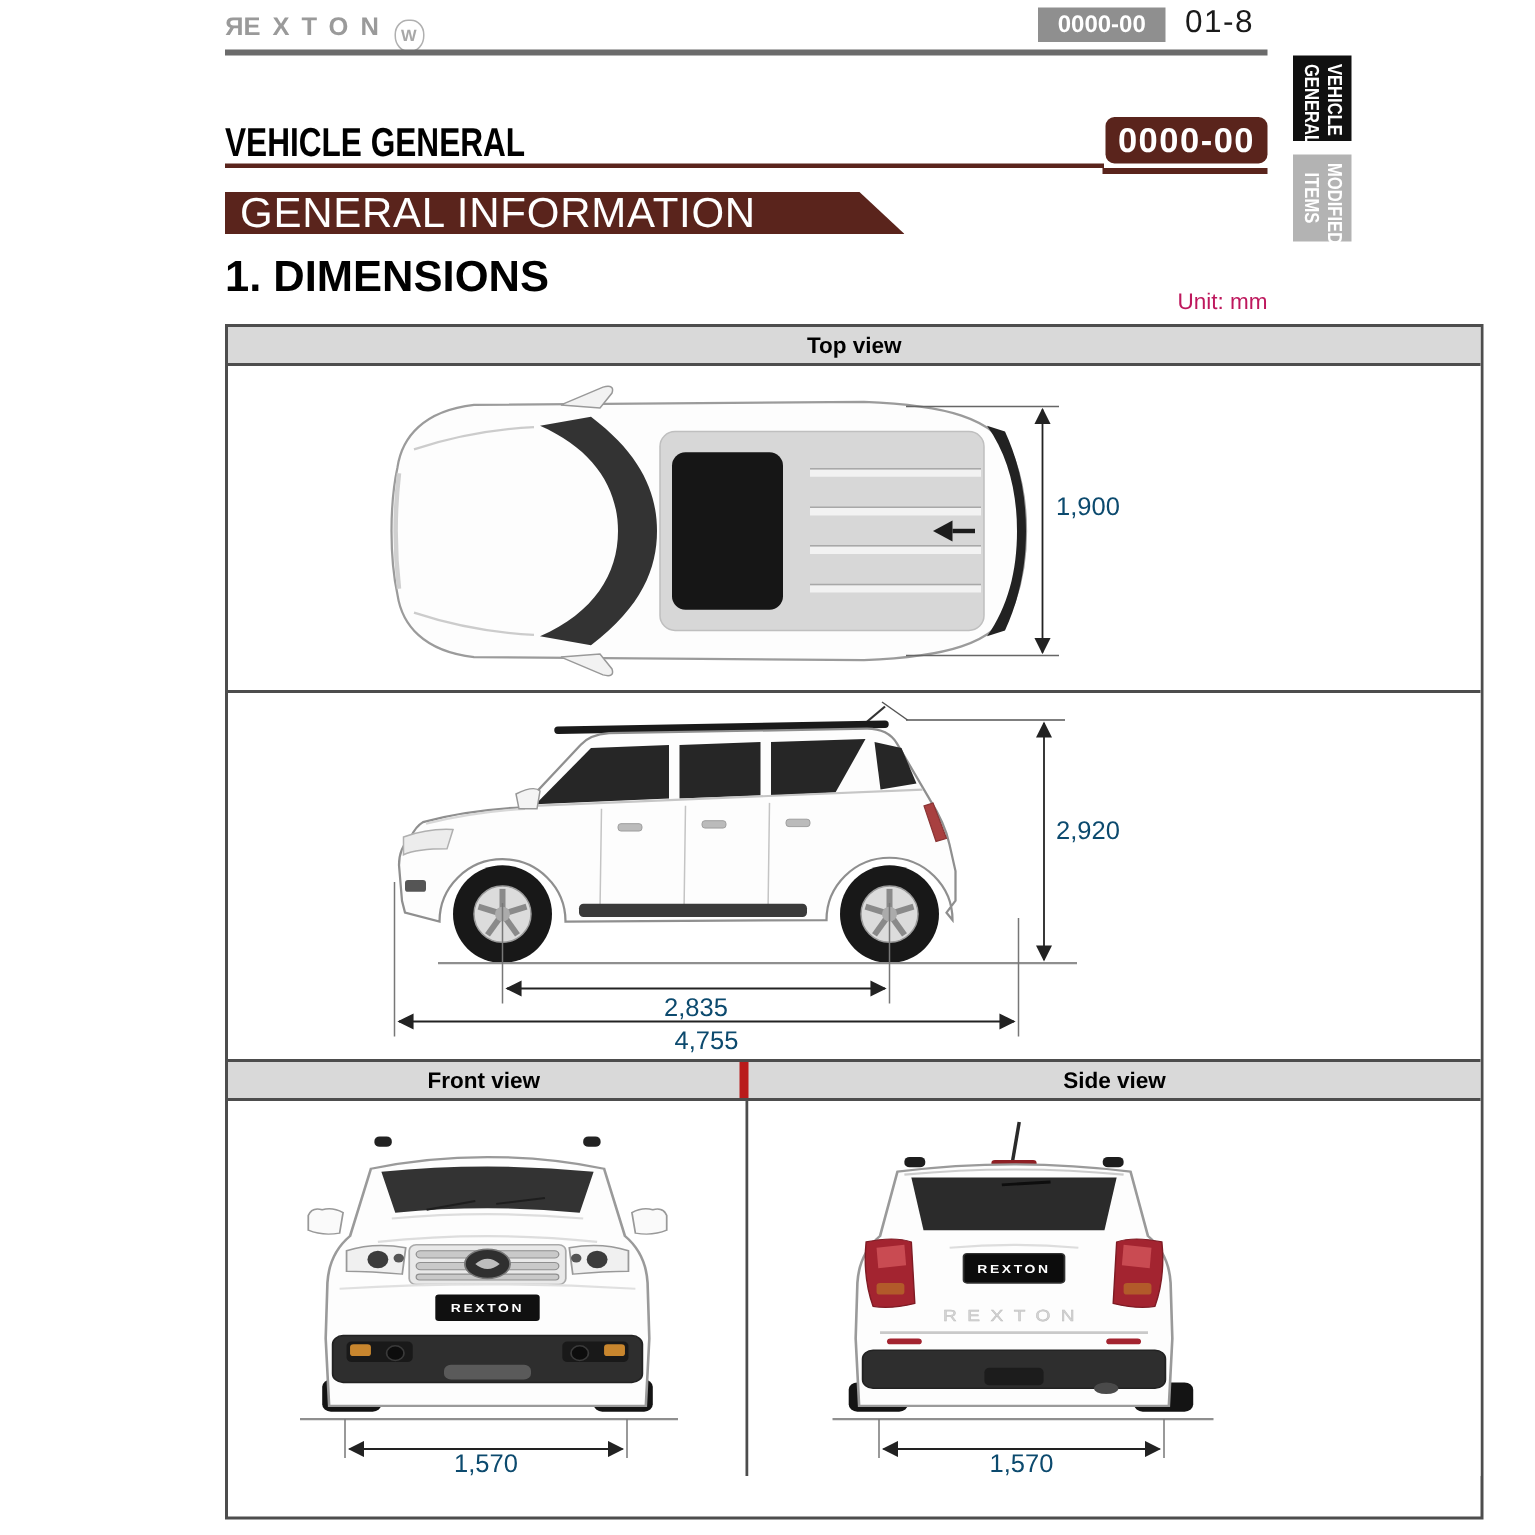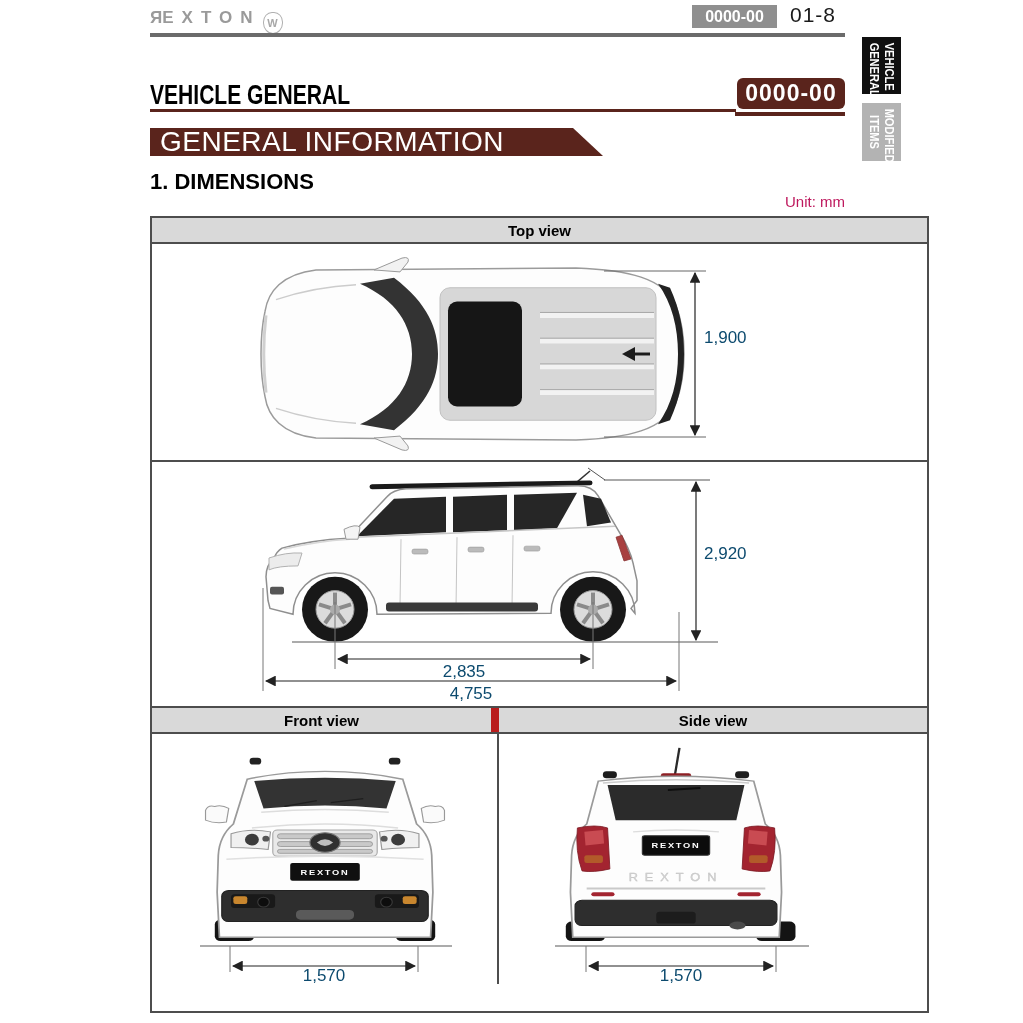--- a/index.html
+++ b/index.html
@@ -30,31 +30,31 @@
   #pg-title{left:150px;top:80px;font-size:27px;font-weight:bold;color:#000;
         transform:scaleX(.78);transform-origin:0 50%;white-space:nowrap;letter-spacing:0;}
   #title-rule{left:150px;top:109px;width:586px;height:3px;background:#5a241c;}
   #title-code{left:737px;top:78px;width:108px;height:31px;background:#5a241c;border-radius:6px;
         color:#fff;font-size:23px;font-weight:bold;text-align:center;line-height:31px;letter-spacing:1px;}
   #title-code-rule{left:735px;top:112px;width:110px;height:4px;background:#5a241c;}
 
   #banner{left:150px;top:128px;width:453px;height:28px;background:#5a241c;color:#fff;
         font-size:28px;line-height:28px;padding-left:10px;box-sizing:border-box;letter-spacing:.5px;
         clip-path:polygon(0 0, calc(100% - 30px) 0, 100% 100%, 0 100%);}
-  #section-h{left:150px;top:169px;font-size:22px;font-weight:bold;color:#000;letter-spacing:0;}
+  #section-h{left:150px;top:169px;font-size:29px;font-weight:bold;color:#000;letter-spacing:0;}
   #unit-note{left:740px;top:193px;width:105px;text-align:right;font-size:15px;color:#be185d;}
 
   
-  #tbl{left:150px;top:216px;width:779px;height:797px;border:2px solid #4d4d4d;box-sizing:border-box;
+  #tbl{left:150px;top:216px;width:839px;height:797px;border:2px solid #4d4d4d;box-sizing:border-box;
        background:#fff;}
   .thead{height:26px;box-sizing:border-box;border-bottom:2px solid #4d4d4d;background:#d9d9d9;
        display:flex;align-items:center;justify-content:center;font-size:15px;font-weight:bold;color:#000;}
   .thead.split{padding:0;}
   .thead.split .hcell{flex:0 0 347px;display:flex;align-items:center;justify-content:center;
-       box-sizing:border-box;height:100%;border-right:8px solid #b91c1c;}
+       box-sizing:border-box;height:100%;border-right:6px solid #b91c1c;}
   .thead.split .hcell:last-child{flex:1;border-right:none;}
   .cell{position:relative;box-sizing:border-box;background:#fff;}
   #cell-top{height:218px;border-bottom:2px solid #4d4d4d;}
   #cell-side{height:246px;border-bottom:2px solid #4d4d4d;}
   #row-bottom{display:flex;height:250px;}
   #cell-front{flex:0 0 347px;border-right:2px solid #4d4d4d;}
   #cell-rear{flex:1;}
   .overlay{position:absolute;left:0;top:0;pointer-events:none;}
   .carsvg{position:absolute;overflow:visible;}
   .dim-label{position:absolute;font-size:17px;color:#0c4a6e;white-space:nowrap;background:transparent;}

